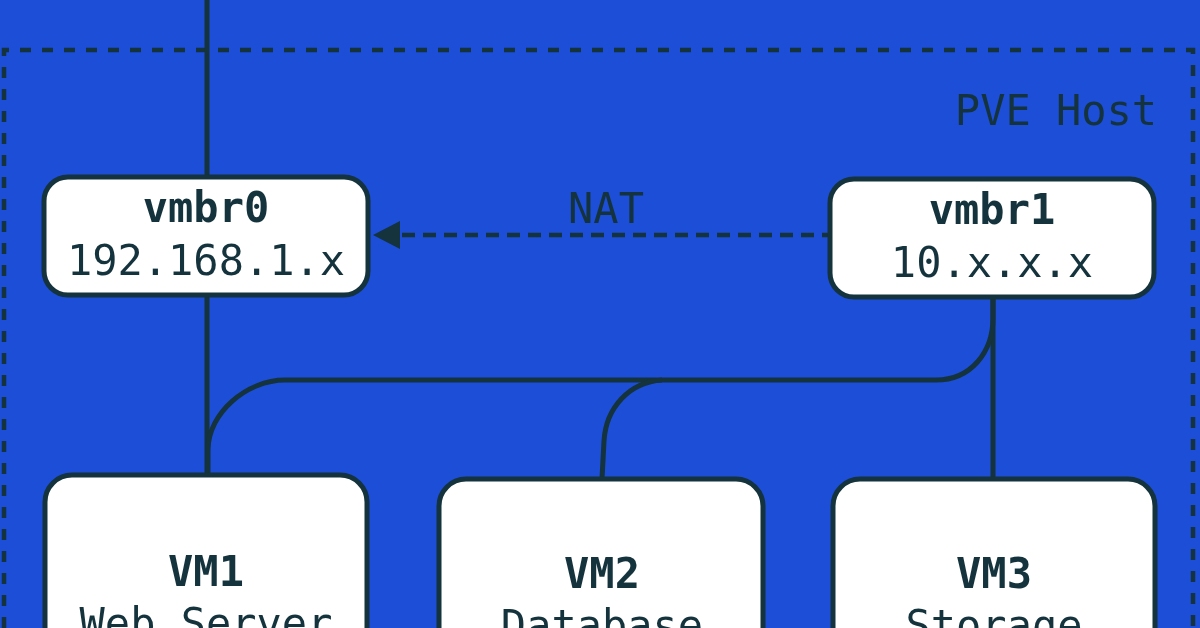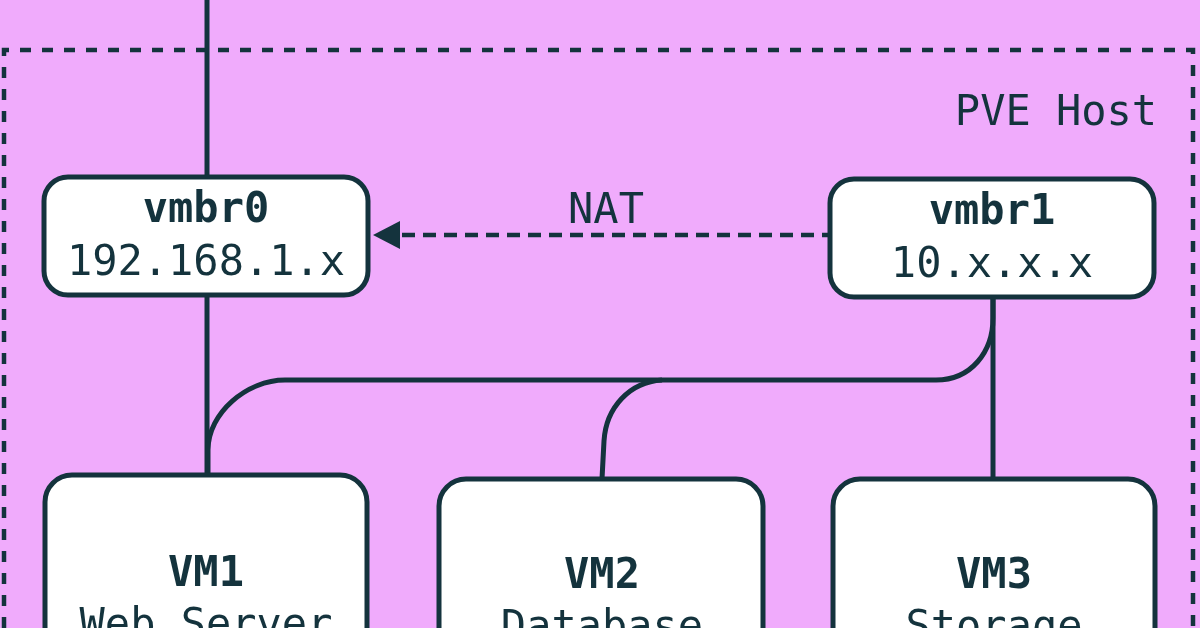--- a/index.html
+++ b/index.html
@@ -4,21 +4,21 @@
 <style>
   html, body {
     margin: 0;
     padding: 0;
     background: #ffffff;
   }
   .stage {
     position: relative;
     width: 1200px;
     height: 628px;
-    background: #f0abfc;
+    background: #1d4ed8;
     overflow: hidden;
   }
   svg {
     display: block;
   }
   .diagram-text {
     font-family: "DejaVu Sans Mono", "Liberation Mono", monospace;
     font-size: 42px;
     font-weight: 400;
   }

